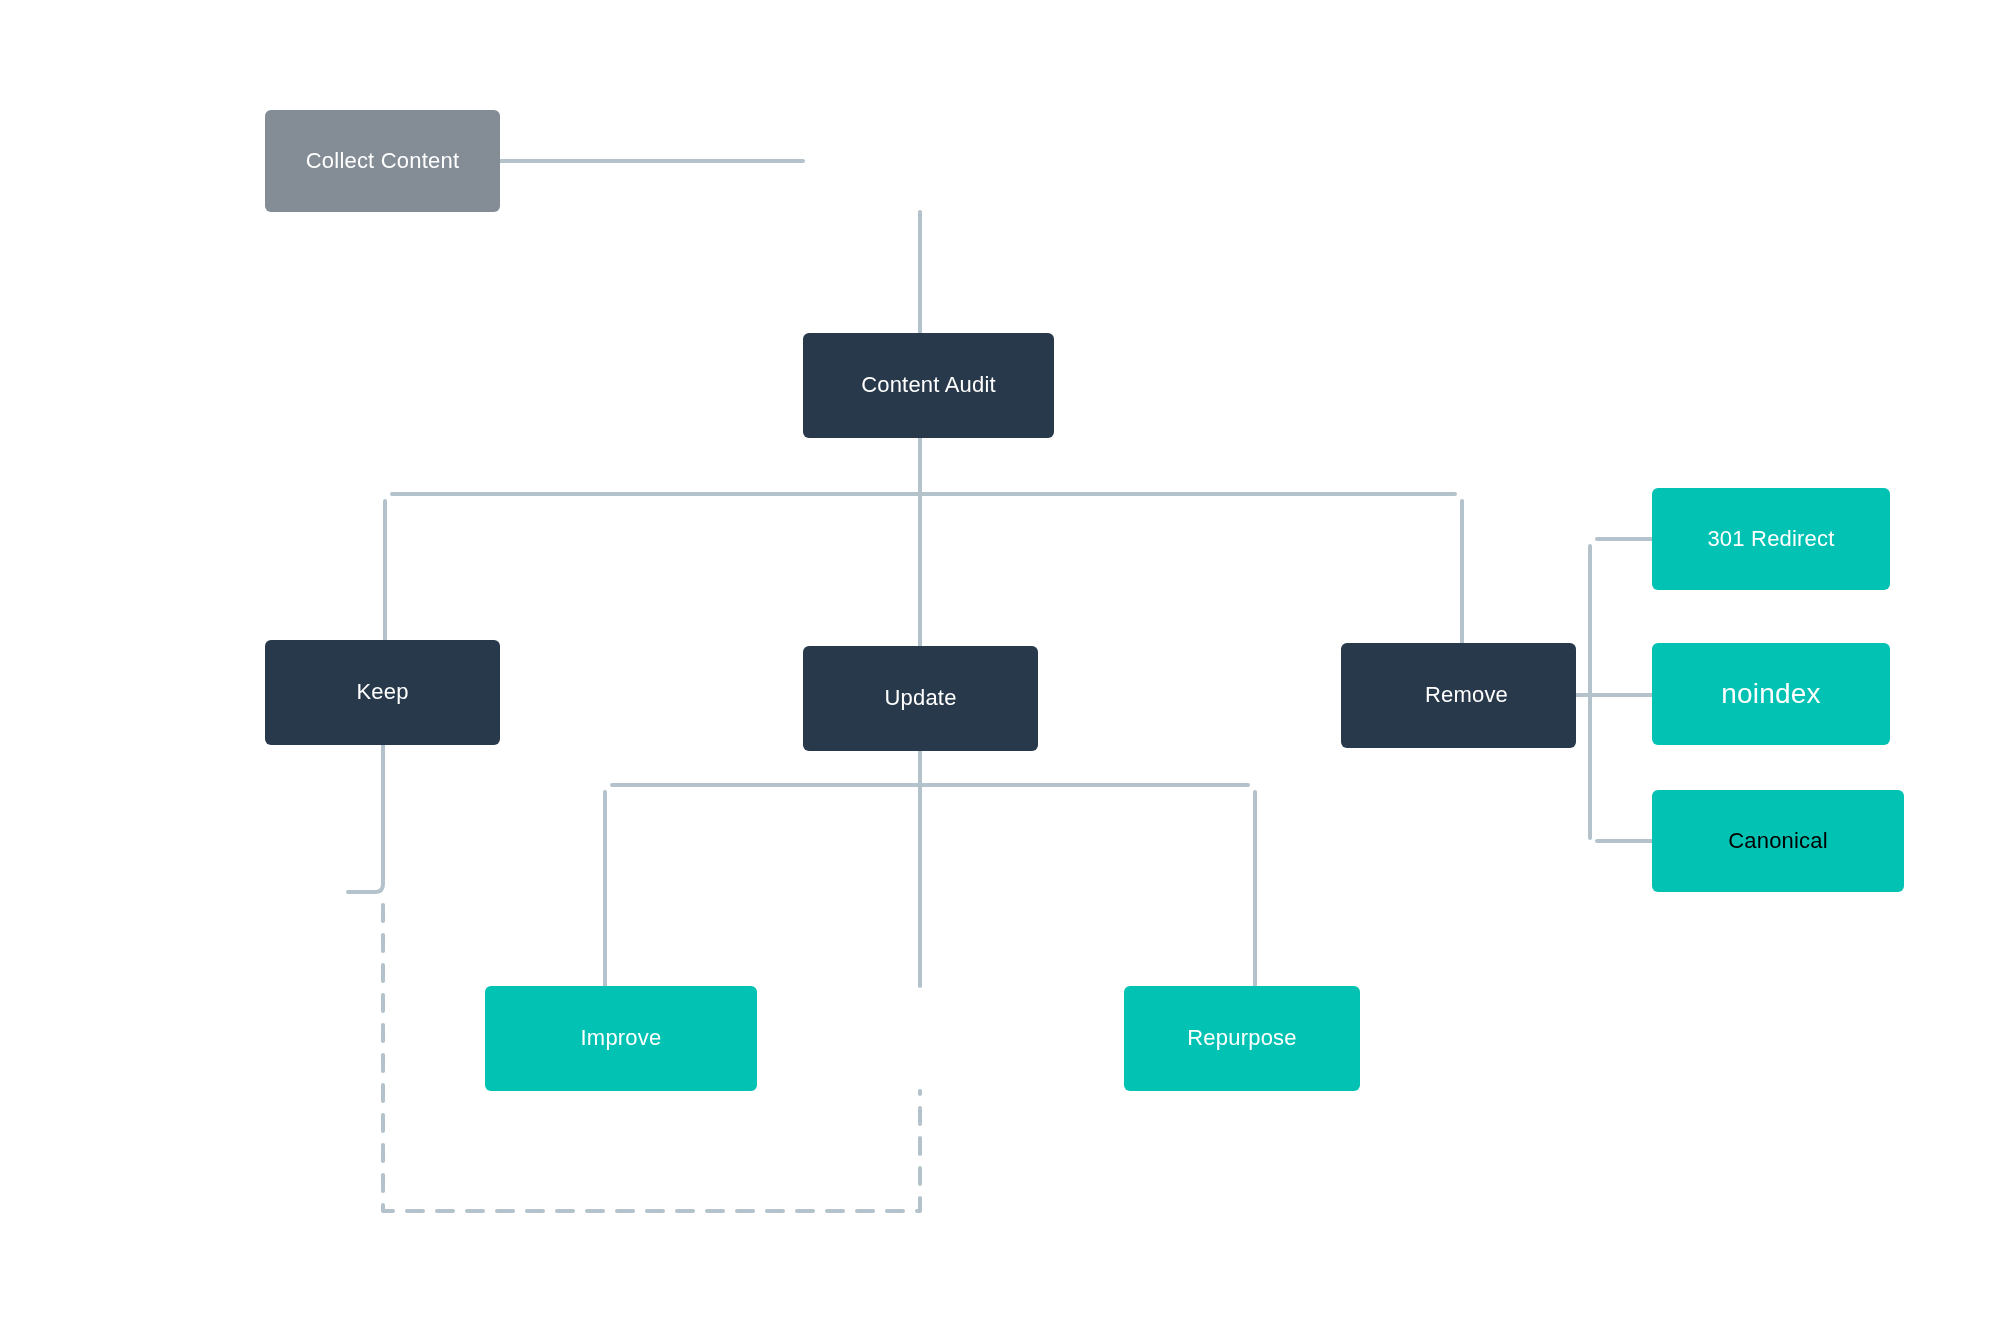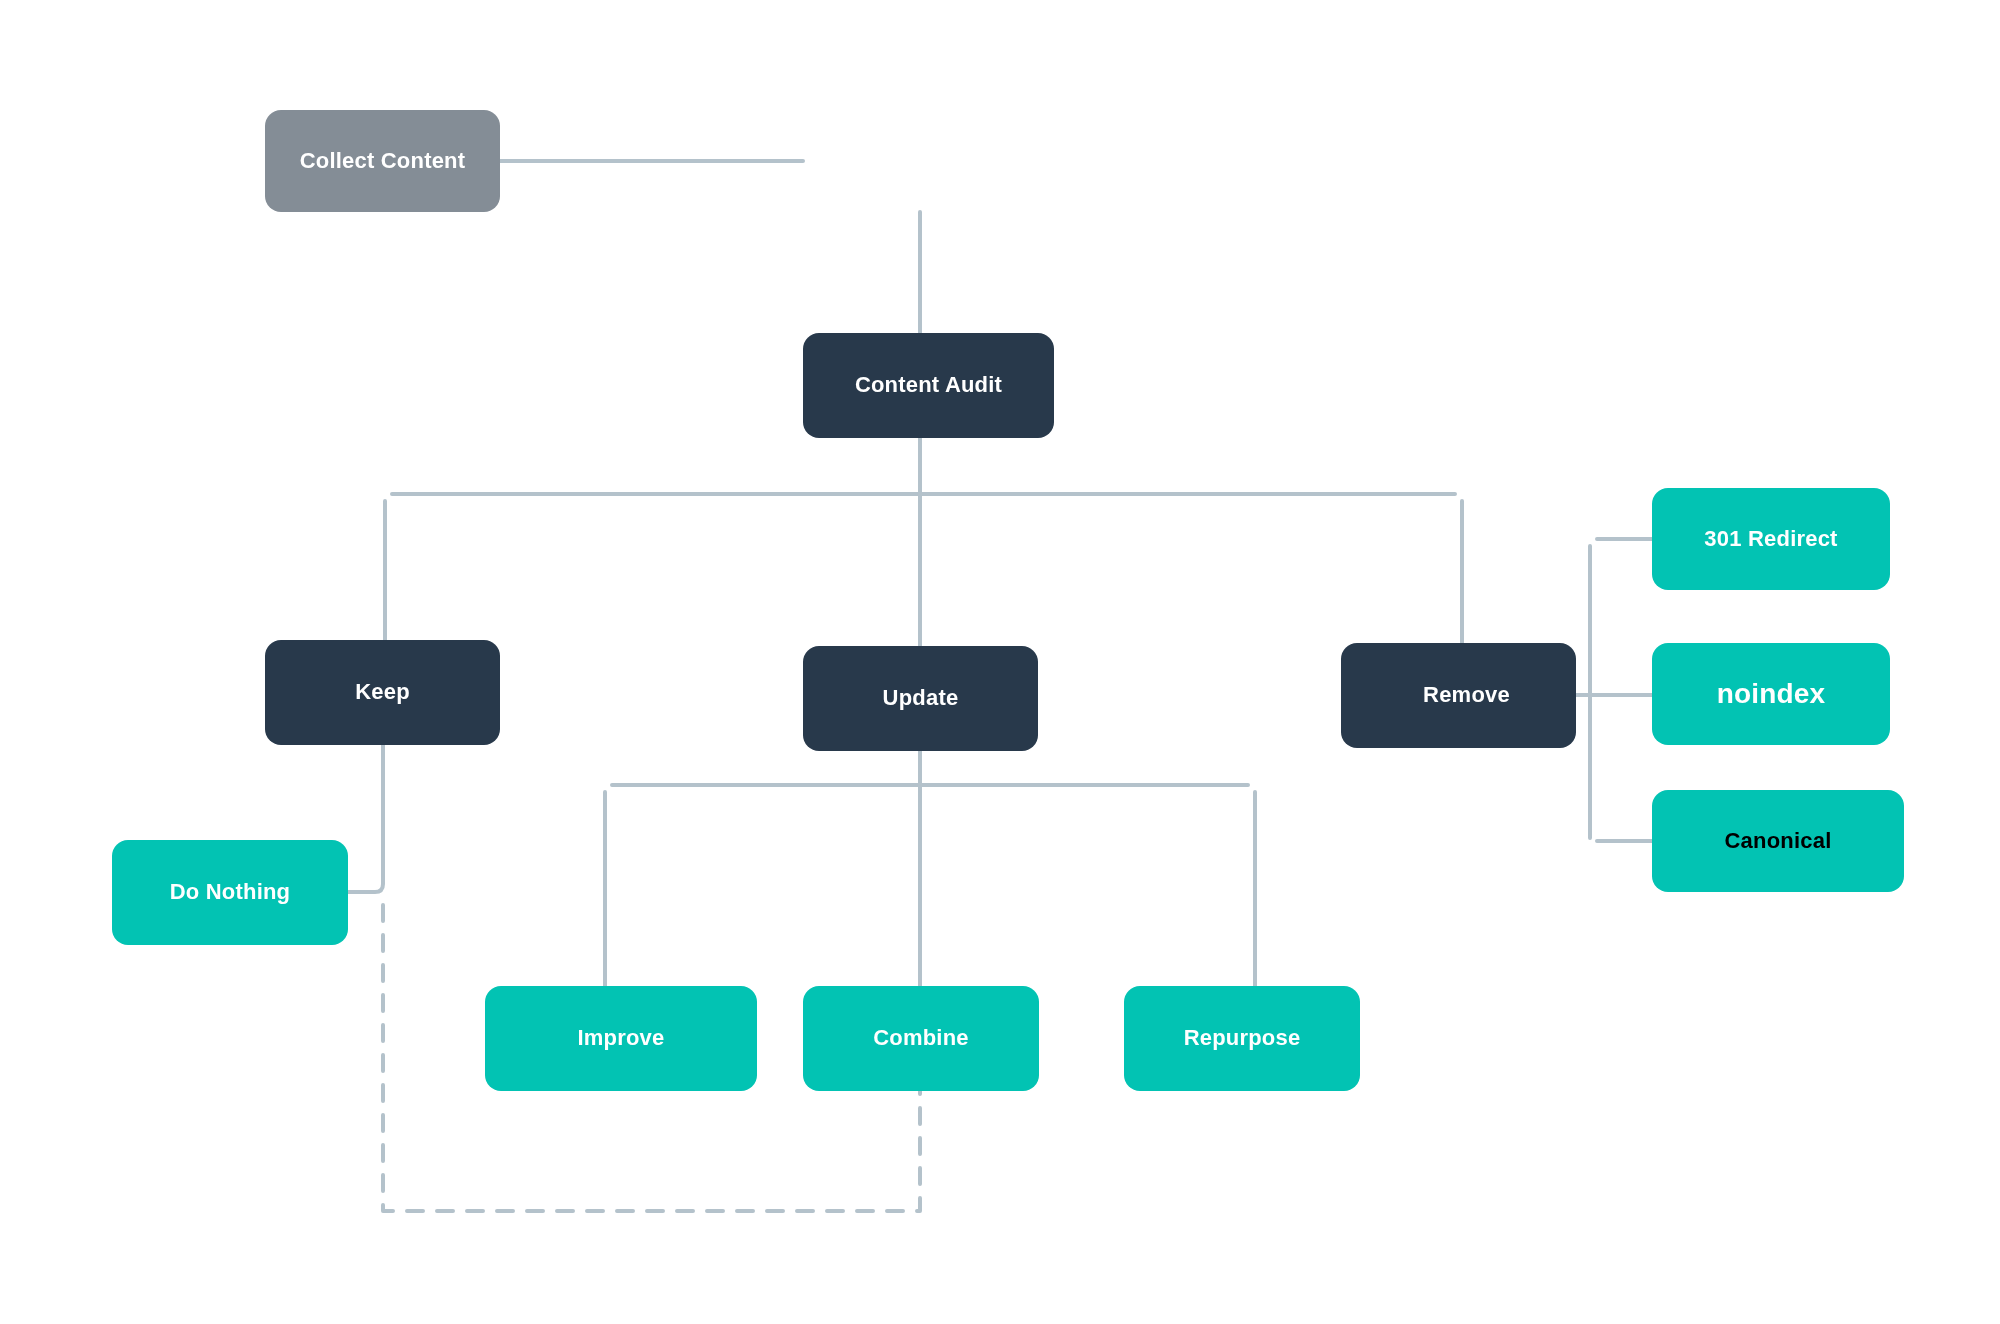--- a/index.html
+++ b/index.html
@@ -23,23 +23,23 @@
     top: 0;
     width: 2000px;
     height: 1324px;
   }
   .node {
     position: absolute;
     box-sizing: border-box;
     display: flex;
     align-items: center;
     justify-content: center;
-    border-radius: 16px;
+    border-radius: 6px;
     color: #ffffff;
-    font-weight: bold;
+    font-weight: normal;
     letter-spacing: 0.2px;
     text-align: center;
     user-select: none;
   }
   .node-label {
     display: block;
     line-height: 1.1;
     white-space: nowrap;
   }
 </style>
@@ -68,28 +68,22 @@
     </div>
     <div class="node" style="left: 265px; top: 640px; width: 235px; height: 105px; background: rgb(40, 57, 75); color: rgb(255, 255, 255); font-size: 22px;">
       <span class="node-label">Keep</span>
     </div>
     <div class="node" style="left: 803px; top: 646px; width: 235px; height: 105px; background: rgb(40, 57, 75); color: rgb(255, 255, 255); font-size: 22px;">
       <span class="node-label">Update</span>
     </div>
     <div class="node" style="left: 1341px; top: 643px; width: 235px; height: 105px; background: rgb(40, 57, 75); color: rgb(255, 255, 255); font-size: 22px; padding-left: 16px;">
       <span class="node-label">Remove</span>
     </div>
-    <div class="node" style="left: 112px; top: 840px; width: 236px; height: 105px; background: rgb(2, 195, 179); color: rgb(255, 255, 255); font-size: 22px;">
-      <span class="node-label">Do Nothing</span>
-    </div>
     <div class="node" style="left: 485px; top: 986px; width: 272px; height: 105px; background: rgb(2, 195, 179); color: rgb(255, 255, 255); font-size: 22px;">
       <span class="node-label">Improve</span>
-    </div>
-    <div class="node" style="left: 803px; top: 986px; width: 236px; height: 105px; background: rgb(2, 195, 179); color: rgb(255, 255, 255); font-size: 22px;">
-      <span class="node-label">Combine</span>
     </div>
     <div class="node" style="left: 1124px; top: 986px; width: 236px; height: 105px; background: rgb(2, 195, 179); color: rgb(255, 255, 255); font-size: 22px;">
       <span class="node-label">Repurpose</span>
     </div>
     <div class="node" style="left: 1652px; top: 488px; width: 238px; height: 102px; background: rgb(2, 195, 179); color: rgb(255, 255, 255); font-size: 22px;">
       <span class="node-label">301 Redirect</span>
     </div>
     <div class="node" style="left: 1652px; top: 643px; width: 238px; height: 102px; background: rgb(2, 195, 179); color: rgb(255, 255, 255); font-size: 28px;">
       <span class="node-label">noindex</span>
     </div>

